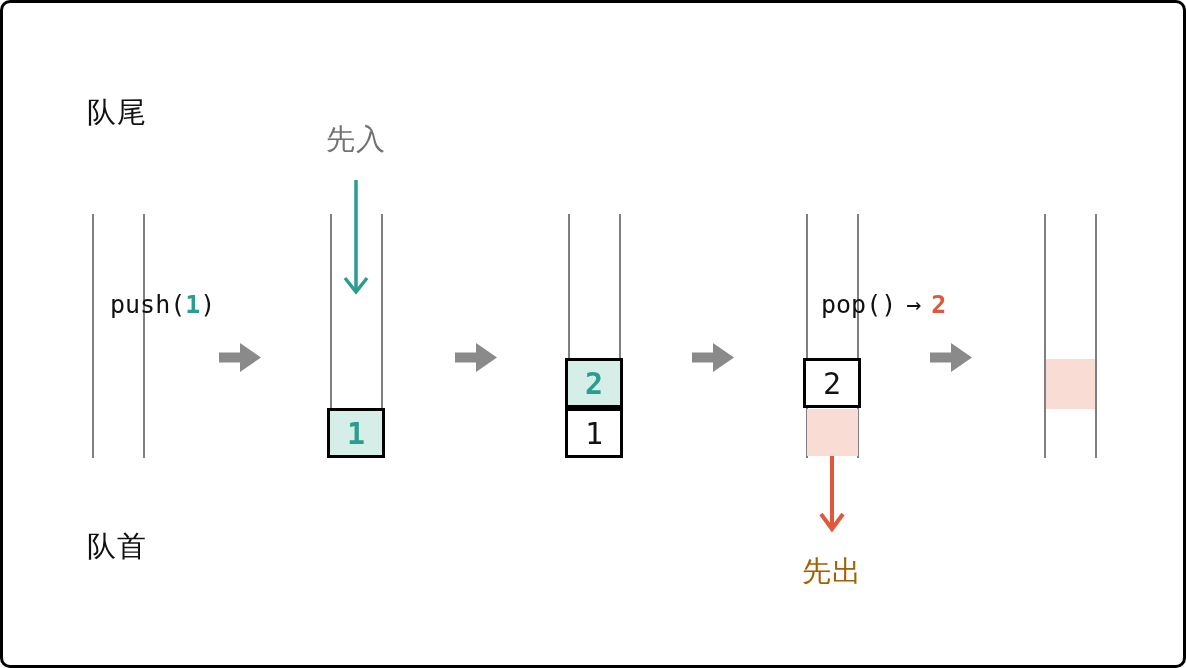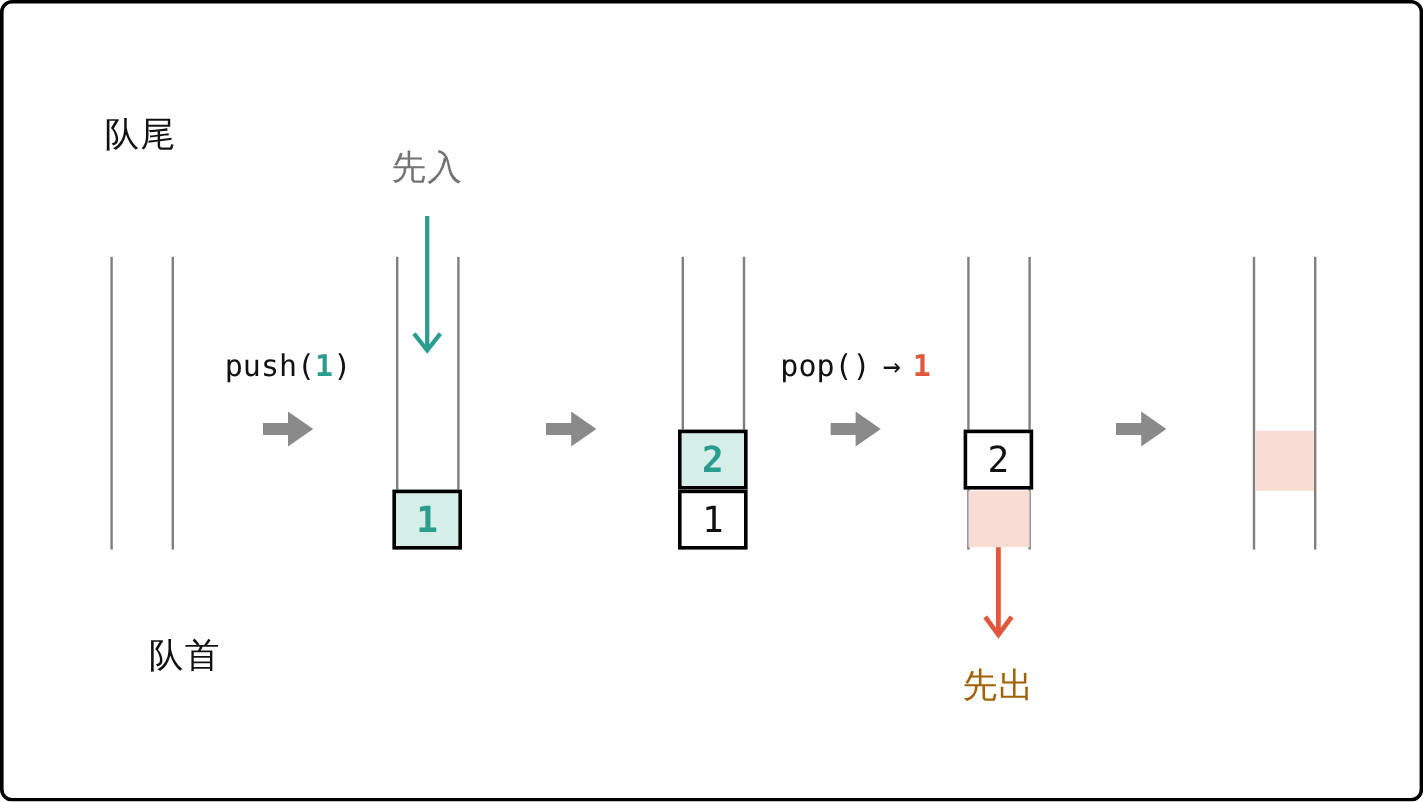--- a/index.html
+++ b/index.html
@@ -45,38 +45,37 @@
   .cell.new{background:#d5eee7;color:#2a9d8f;font-weight:bold;}
   .ghost{
     position:absolute;
     background:#f9ddd5;
   }
 
   
   .op{
     position:absolute;
     top:287px;width:260px;height:30px;
-    text-align:center;
     font-family:"DejaVu Sans Mono", monospace;
     font-size:25px;color:#111;
     white-space:nowrap;
   }
   .op .arrow-glyph{margin:0 10px;}
   .val-teal{color:#2a9d8f;font-weight:bold;}
   .val-orange{color:#e1573c;font-weight:bold;}
 
   .abs{position:absolute;}
 </style>
 </head>
 <body>
 
 <div class="canvas">
 
   <div class="corner-label" style="left:84px;top:90px;text-align:right;">队尾</div>
-  <div class="corner-label" style="left:84px;top:524px;margin-left:37px;">队首</div>
+  <div class="corner-label" style="left:84px;top:524px;">队首</div>
 
   <div class="corner-label label-teal cx" style="left:353px;top:117px;">先入</div>
   <svg class="abs" style="left:337px;top:175px;" width="32" height="118">
     <line x1="16" y1="2" x2="16" y2="112" stroke="#2a9d8f" stroke-width="3.5"></line>
     <polyline points="5,100 16,114 27,100" fill="none" stroke="#2a9d8f" stroke-width="3.5"></polyline>
   </svg>
 
   <svg class="abs" style="left:813px;top:411px;" width="32" height="120">
     <line x1="16" y1="2" x2="16" y2="113" stroke="#e1573c" stroke-width="4"></line>
     <polyline points="5,100 16,115 27,100" fill="none" stroke="#e1573c" stroke-width="4"></polyline>
@@ -99,32 +98,32 @@
 
   <svg class="abs" style="left:452px;top:340px;" width="42" height="29">
     <path d="M0,9.5 h21 v-9.5 l21,14.5 -21,14.5 v-9.5 H0 z" fill="#8a8a8a"></path>
   </svg>
 
   <div class="tube-line" style="left:565px;"></div>
   <div class="tube-line" style="left:616px;"></div>
   <div class="cell new" style="left:562px;top:355px;">2</div>
   <div class="cell" style="left:562px;top:405px;">1</div>
 
-  <div class="op" style="left:580px;">
-    <span>pop()</span><span class="arrow-glyph">→</span><span class="val-orange">1</span>
-  </div>
   <svg class="abs" style="left:689px;top:340px;" width="42" height="29">
     <path d="M0,9.5 h21 v-9.5 l21,14.5 -21,14.5 v-9.5 H0 z" fill="#8a8a8a"></path>
   </svg>
 
   <div class="tube-line" style="left:803px;"></div>
   <div class="tube-line" style="left:854px;"></div>
   <div class="cell" style="left:800px;top:355px;">2</div>
   <div class="ghost" style="left:804px;top:406px;width:51px;height:47px;"></div>
 
+  <div class="op" style="left:818px;">
+    <span>pop()</span><span class="arrow-glyph">→</span><span class="val-orange">2</span>
+  </div>
   <svg class="abs" style="left:927px;top:340px;" width="42" height="29">
     <path d="M0,9.5 h21 v-9.5 l21,14.5 -21,14.5 v-9.5 H0 z" fill="#8a8a8a"></path>
   </svg>
 
   <div class="tube-line" style="left:1041px;"></div>
   <div class="tube-line" style="left:1092px;"></div>
   <div class="ghost" style="left:1043px;top:356px;width:49px;height:50px;"></div>
 
 </div>
 

